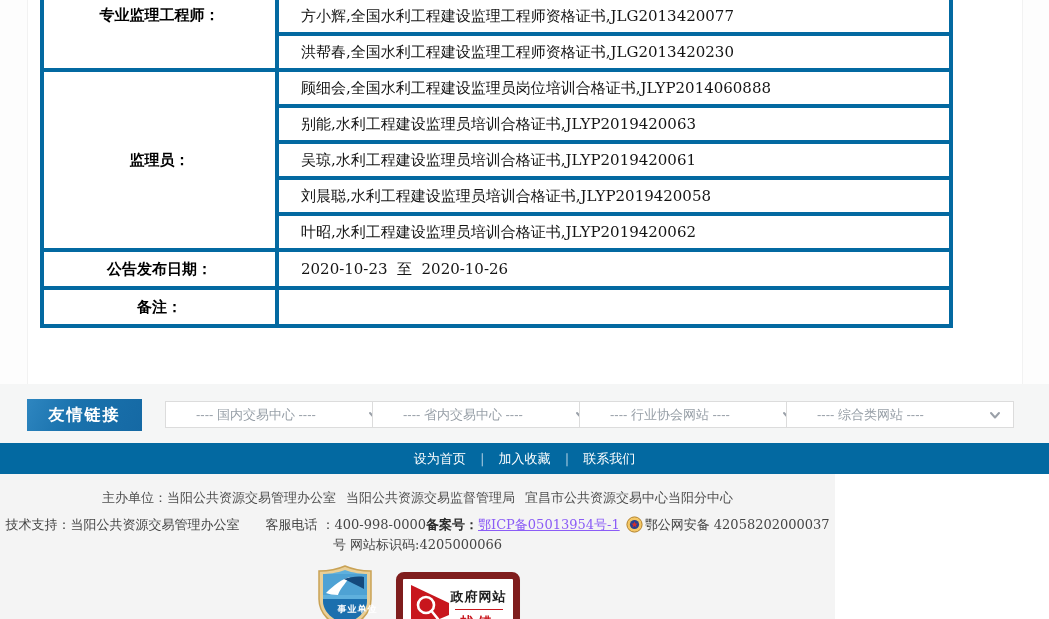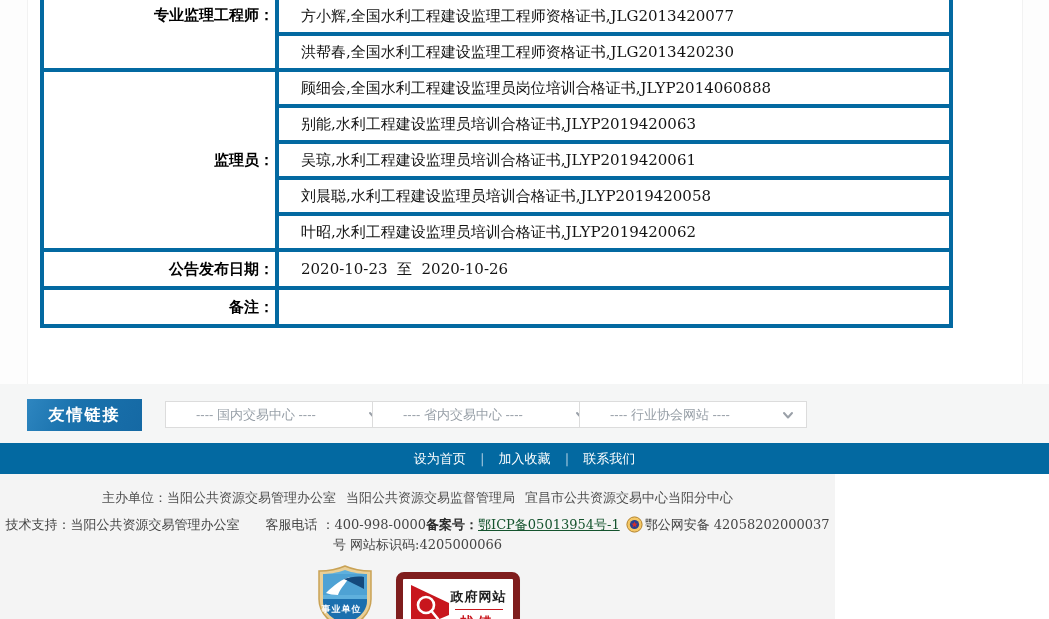--- a/index.html
+++ b/index.html
@@ -8,21 +8,21 @@
     background:#ffffff;font-family:"Liberation Sans",sans-serif;
   }
 
   
   .content-area{position:absolute;left:0;top:0;width:1049px;height:384px;background:#fdfdfd;}
   .page-column{position:absolute;left:27px;top:0;width:994px;height:384px;background:#ffffff;
     border-left:1px solid #f2f2f2;border-right:1px solid #f2f2f2;}
   table.ann{position:absolute;left:40px;top:0;border-collapse:collapse;table-layout:fixed;width:913px;}
   table.ann td{border:4px solid #0369a1;height:32px;overflow:hidden;}
   table.ann tr.first td{border-top:none;}
-  .label-cell{width:229px;text-align:right;font-weight:bold;font-size:15px;color:#000;
+  .label-cell{width:229px;text-align:center;font-weight:bold;font-size:15px;color:#000;
     font-family:Liberation Mono, monospace;vertical-align:middle;}
   .label-top{vertical-align:top;padding-top:6px;}
   .value-cell{font-family:"DejaVu Serif",serif;font-size:15px;color:#141414;padding:0 4px 0 22px;
     white-space:pre;vertical-align:middle;}
 
   
   .links-strip{position:absolute;left:0;top:384px;width:1049px;height:59px;background:#f5f6f6;}
   .friend-title{position:absolute;left:27px;top:15px;width:115px;height:32px;
     background:linear-gradient(115deg,#2e86c0 0%,#1a72ad 40%,#1569a4 100%);
     color:#fff;font-size:16px;font-weight:bold;text-align:center;line-height:32px;letter-spacing:2px;}
@@ -40,25 +40,25 @@
 
   
   .site-footer{position:absolute;left:0;top:474px;width:835px;height:145px;background:#f4f4f4;
     font-family:"DejaVu Serif",serif;color:#4f4f4f;}
   .f-line1{text-align:center;padding-top:15px;font-size:13px;}
   .f-line1 .host{margin-right:10px;}
   .f-line1 .host:last-child{margin-right:0;}
   .f-line2{text-align:center;margin-top:9px;font-size:13px;color:#454545;}
   .f-line2 .gap{display:inline-block;width:26px;}
   .beian-label{font-weight:bold;color:#2b2b2b;}
-  .beian-link{color:#14532d;text-decoration:underline;cursor:pointer;}
+  .beian-link{color:#8b5cf6;text-decoration:underline;cursor:pointer;}
   .police-ico{display:inline-block;vertical-align:-4px;margin:0 2px 0 6px;}
   .badges{margin-top:11px;display:flex;justify-content:center;align-items:flex-start;}
   .shield-badge{position:relative;width:58px;height:64px;cursor:pointer;}
-  .shield-text{position:absolute;left:6px;top:38px;width:100%;text-align:left;color:#fff;
+  .shield-text{position:absolute;left:13px;top:38px;width:100%;text-align:center;color:#fff;
     font-size:9px;font-weight:bold;font-family:"Liberation Sans",sans-serif;letter-spacing:1px;}
   .find-badge{margin-left:22px;margin-top:7px;width:110px;height:60px;background:#fff;border:7px solid #7f1d1d;
     border-radius:8px;display:flex;align-items:center;cursor:pointer;box-shadow:0 1px 2px rgba(0,0,0,0.04);}
   .find-left{margin-left:6px;}
   .find-right{flex:1;text-align:center;padding-right:6px;}
   .find-top{font-size:13px;font-weight:bold;color:#1c1c1c;letter-spacing:1px;font-family:"DejaVu Serif",serif;}
   .find-rule{height:1px;background:#c8161d;margin:3px 4px;}
   .find-bottom{font-size:13px;font-weight:bold;color:#c8161d;letter-spacing:5px;font-family:"DejaVu Serif",serif;}
 </style>
 </head>
@@ -123,20 +123,28 @@
     </span>
   </div>
   <div class="dropdown dd-3">
     <span>---- 行业协会网站 ----</span>
     <span class="chev">
       <svg width="12" height="12" viewBox="0 0 12 12">
           <polyline points="2,4 6,8.5 10,4" fill="none" stroke="#9aa0a8" stroke-width="2" stroke-linecap="round" stroke-linejoin="round"></polyline>
         </svg>
     </span>
   </div>
+  <div class="dropdown dd-4">
+    <span>---- 综合类网站 ----</span>
+    <span class="chev">
+      <svg width="12" height="12" viewBox="0 0 12 12">
+          <polyline points="2,4 6,8.5 10,4" fill="none" stroke="#9aa0a8" stroke-width="2" stroke-linecap="round" stroke-linejoin="round"></polyline>
+        </svg>
+    </span>
+  </div>
 </div>
 
 <div class="dark-bar">
   <a>设为首页</a><span class="sep">｜</span><a>加入收藏</a><span class="sep">｜</span><a>联系我们</a>
 </div>
 
 <div class="site-footer">
   <div class="f-line1">
     <span>主办单位：</span><span class="host">当阳公共资源交易管理办公室</span><span class="host">当阳公共资源交易监督管理局</span><span class="host">宜昌市公共资源交易中心当阳分中心</span>
   </div>

